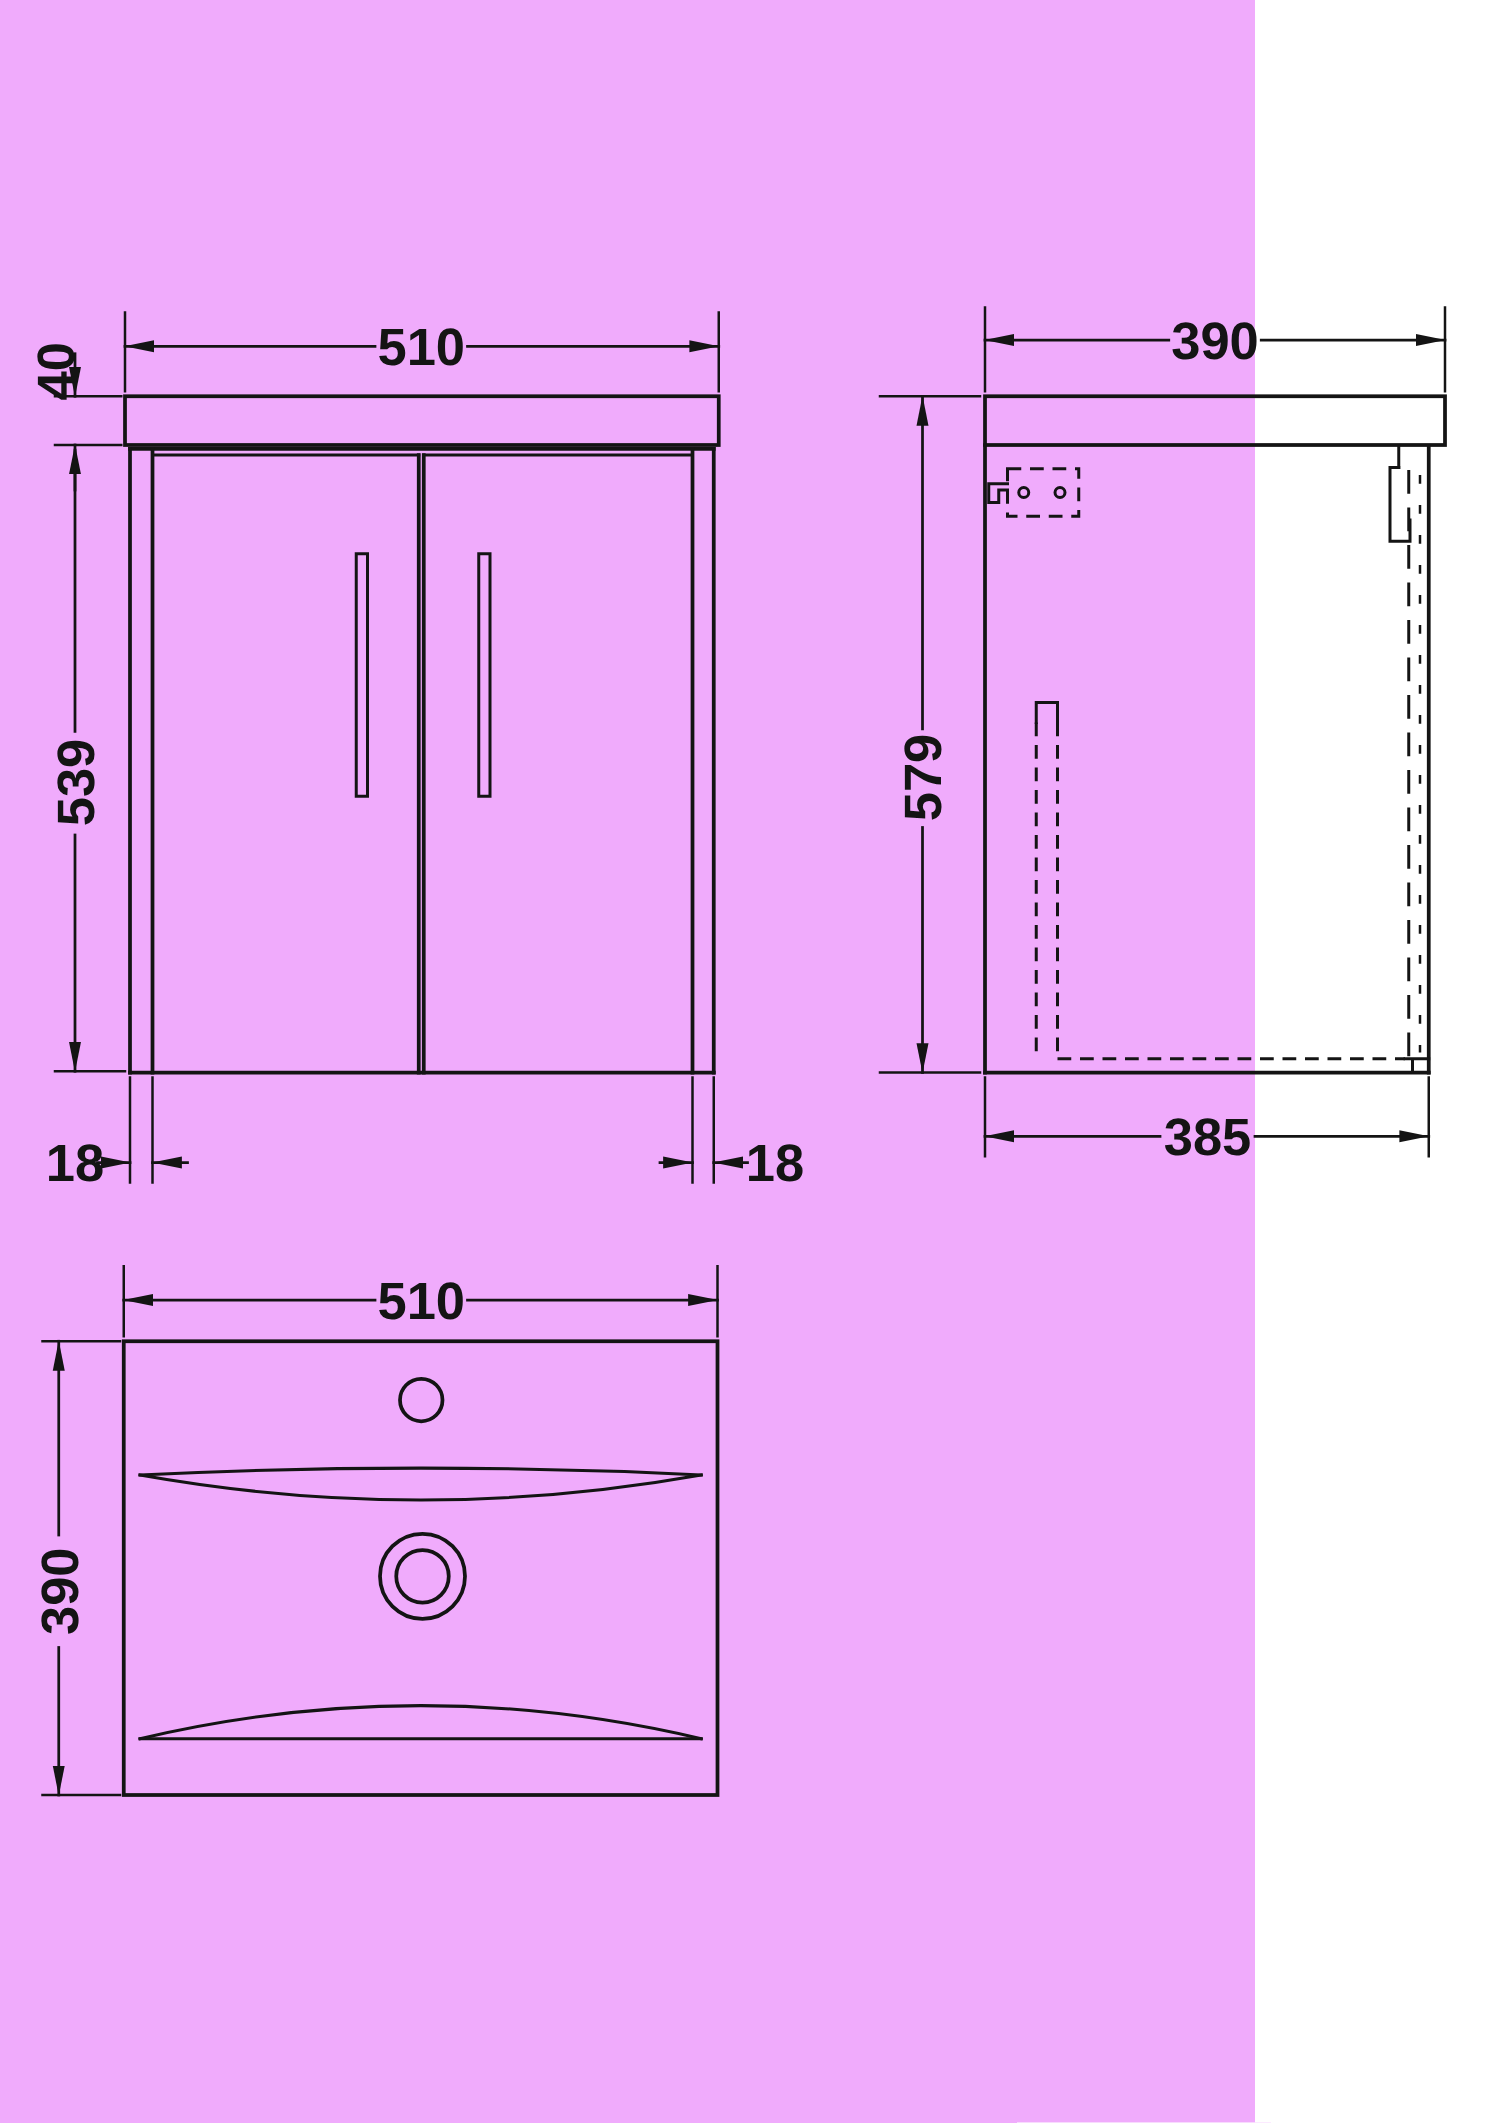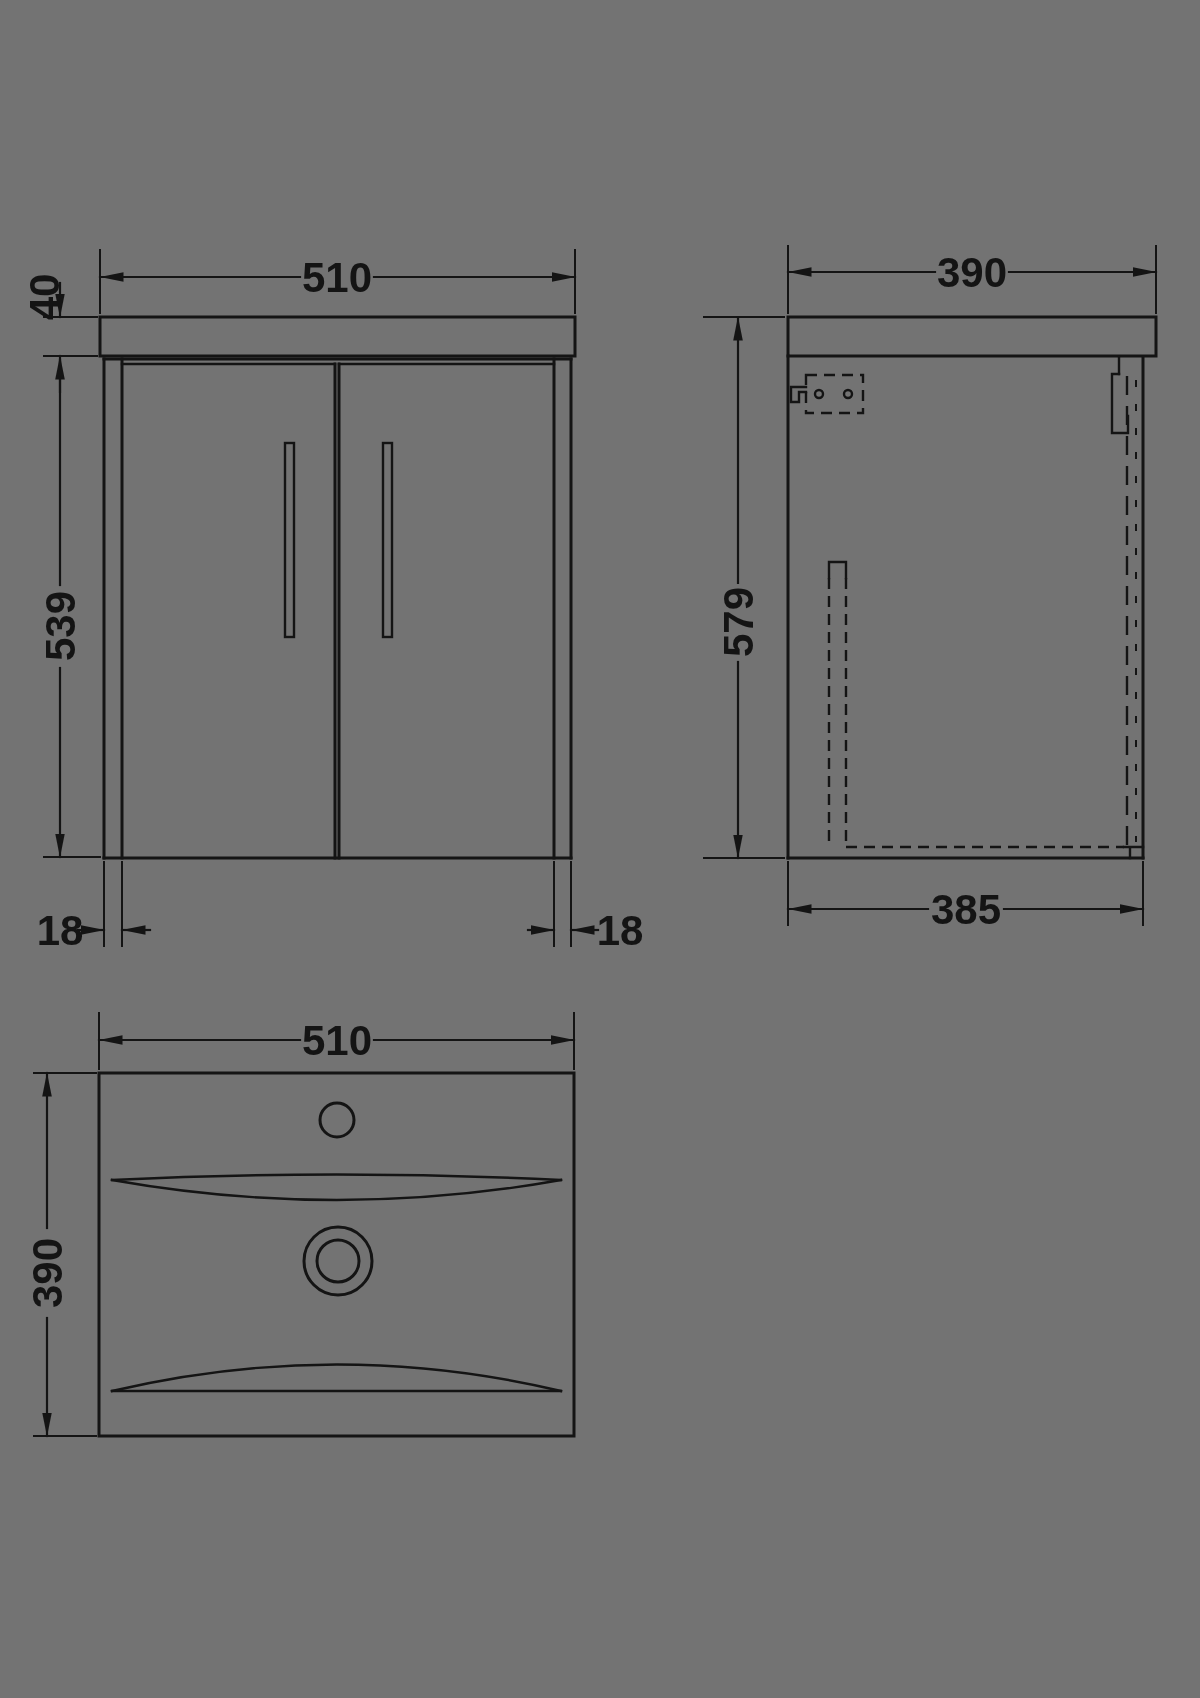--- a/index.html
+++ b/index.html
@@ -1,16 +1,16 @@
 <!DOCTYPE html>
 <html><head>
 <meta charset="utf-8">
 <style>
   html,body{margin:0;padding:0;background:#ffffff;}
-  .stage{width:1200px;height:1698px;background:#737373;position:relative;}
+  .stage{width:1004px;height:1698px;background:#f0abfc;position:relative;}
   svg{display:block;}
   .obj{stroke:#141414;stroke-width:3;fill:none;stroke-linecap:square;}
   .obj2{stroke:#141414;stroke-width:2.4;fill:none;stroke-linecap:square;}
   .dim{stroke:#141414;stroke-width:2.2;fill:none;stroke-linecap:square;}
   .ext{stroke:#141414;stroke-width:2;fill:none;stroke-linecap:square;}
   .dashL{stroke:#141414;stroke-width:2.4;fill:none;stroke-dasharray:19 11;}
   .dashS{stroke:#141414;stroke-width:2.4;fill:none;stroke-dasharray:11 7;}
   .dashT{stroke:#141414;stroke-width:2;fill:none;stroke-dasharray:7 17;}
   text{font-family:"Liberation Sans","DejaVu Sans",sans-serif;font-weight:700;
        font-size:42px;fill:#141414;}

